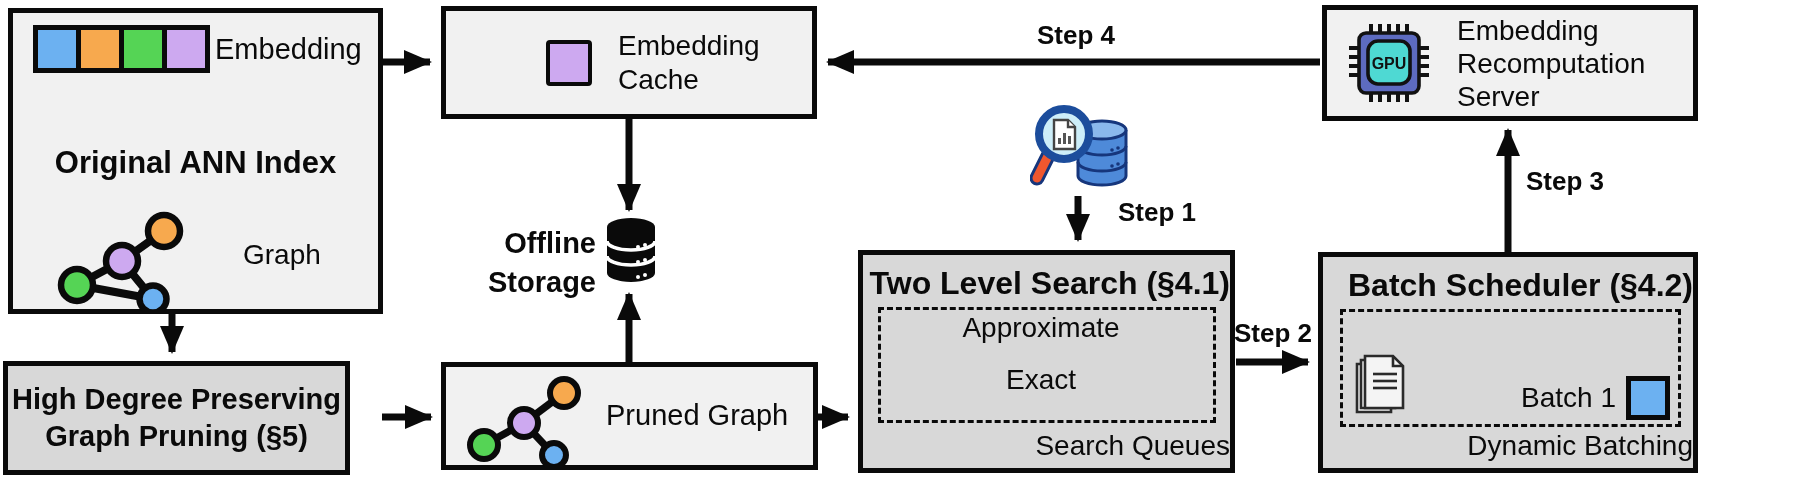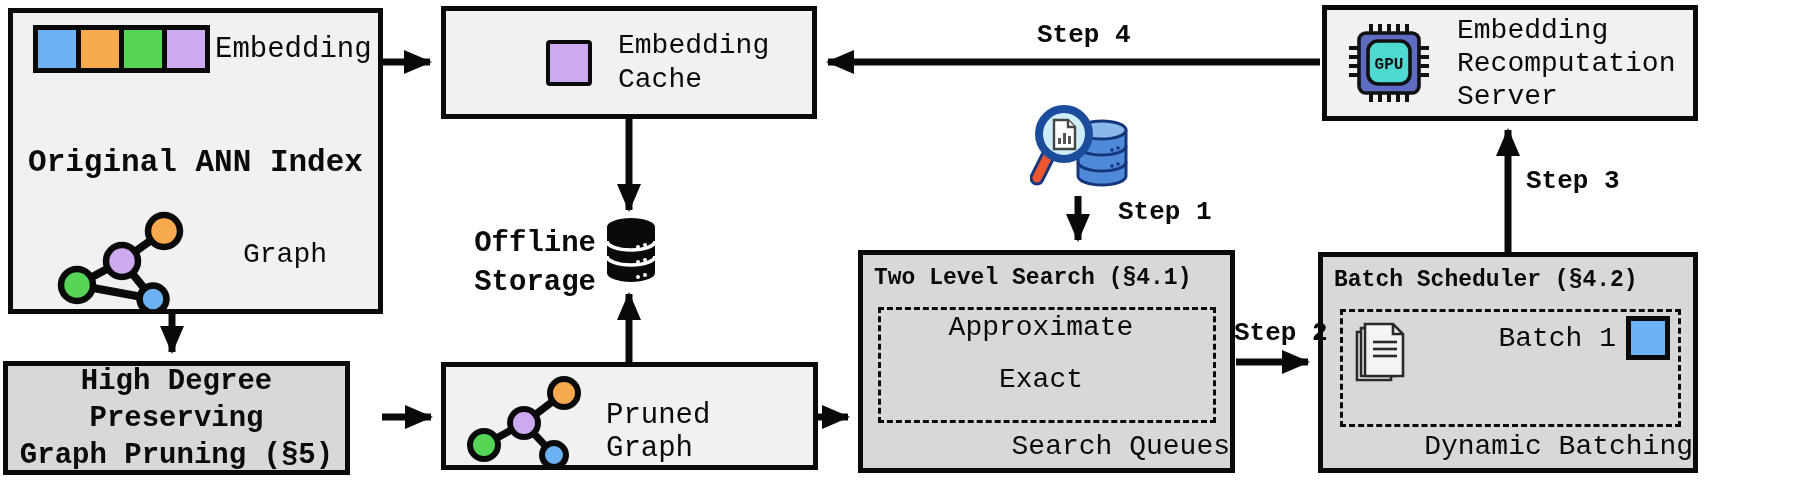--- a/index.html
+++ b/index.html
@@ -1,18 +1,18 @@
 <!DOCTYPE html>
 <html><head>
 <meta charset="utf-8">
 <style>
   html,body{margin:0;padding:0;background:#ffffff;}
   #canvas{
     position:relative;width:1817px;height:481px;background:#ffffff;
-    font-family:Liberation Mono, monospace;color:#0a0a0a;overflow:hidden;
+    font-family:Liberation Sans, sans-serif;color:#0a0a0a;overflow:hidden;
   }
   .arrows{position:absolute;left:0;top:0;z-index:1;}
   .box{position:absolute;box-sizing:border-box;border:5px solid #0a0a0a;z-index:2;}
   .light{background:#f1f1f1;}
   .dark{background:#d8d8d8;}
   .steplabel{position:absolute;z-index:3;font-weight:bold;font-size:26px;white-space:nowrap;}
   .freelabel{position:absolute;z-index:3;white-space:nowrap;}
   .icon-abs{position:absolute;z-index:3;}
   
   .strip{position:absolute;left:20px;top:12px;display:flex;}
@@ -30,28 +30,28 @@
   .purple-square{width:38px;height:38px;border:4px solid #0a0a0a;border-radius:4px;}
   .twoline{font-size:28px;line-height:34px;}
   
   .offline-label{left:468px;top:224px;width:128px;text-align:right;font-size:29px;font-weight:bold;line-height:39px;}
   
   .pruned-svg{position:absolute;left:20px;top:8px;}
   .pruned-label{position:absolute;left:160px;top:32px;font-size:29px;}
   
   .uq-label{left:864px;top:126px;font-size:30px;font-weight:bold;}
   
-  .panel-title{position:absolute;left:0;top:10px;width:100%;text-align:left;font-size:23px;font-weight:bold;margin-left:11px;}
+  .panel-title{position:absolute;left:0;top:10px;width:100%;text-align:right;font-size:32px;font-weight:bold;}
   .dashed{position:absolute;box-sizing:border-box;border:3px dashed #0a0a0a;}
   .panel-footer{position:absolute;left:0;bottom:6px;width:100%;text-align:right;font-size:28px;}
   .qrow{display:flex;align-items:center;height:52px;flex-direction:column;}
   .qrow .qlabel{flex:0 0 176px;text-align:right;font-size:28px;margin-right:12px;}
   .qsq{width:30px;height:32px;background:#cfcfcf;border:6px solid #0a0a0a;border-radius:12px;margin-right:2px;}
   
-  .bs-dash{display:flex;align-items:flex-start;padding:4px 8px;}
+  .bs-dash{display:flex;align-items:flex-end;padding:4px 8px;}
   .bs-rows{display:flex;flex-direction:column;gap:7px;flex:1;}
   .brow{display:flex;align-items:center;justify-content:flex-end;}
   .brow .blabel{font-size:28px;margin-right:10px;}
   .bsq{width:34px;height:34px;border:5px solid #0a0a0a;}
   .bsq + .bsq{margin-left:-5px;}
   
   .server{display:flex;align-items:center;gap:26px;padding-left:20px;}
   .threeline{font-size:28px;line-height:33px;}
 </style>
 </head>

